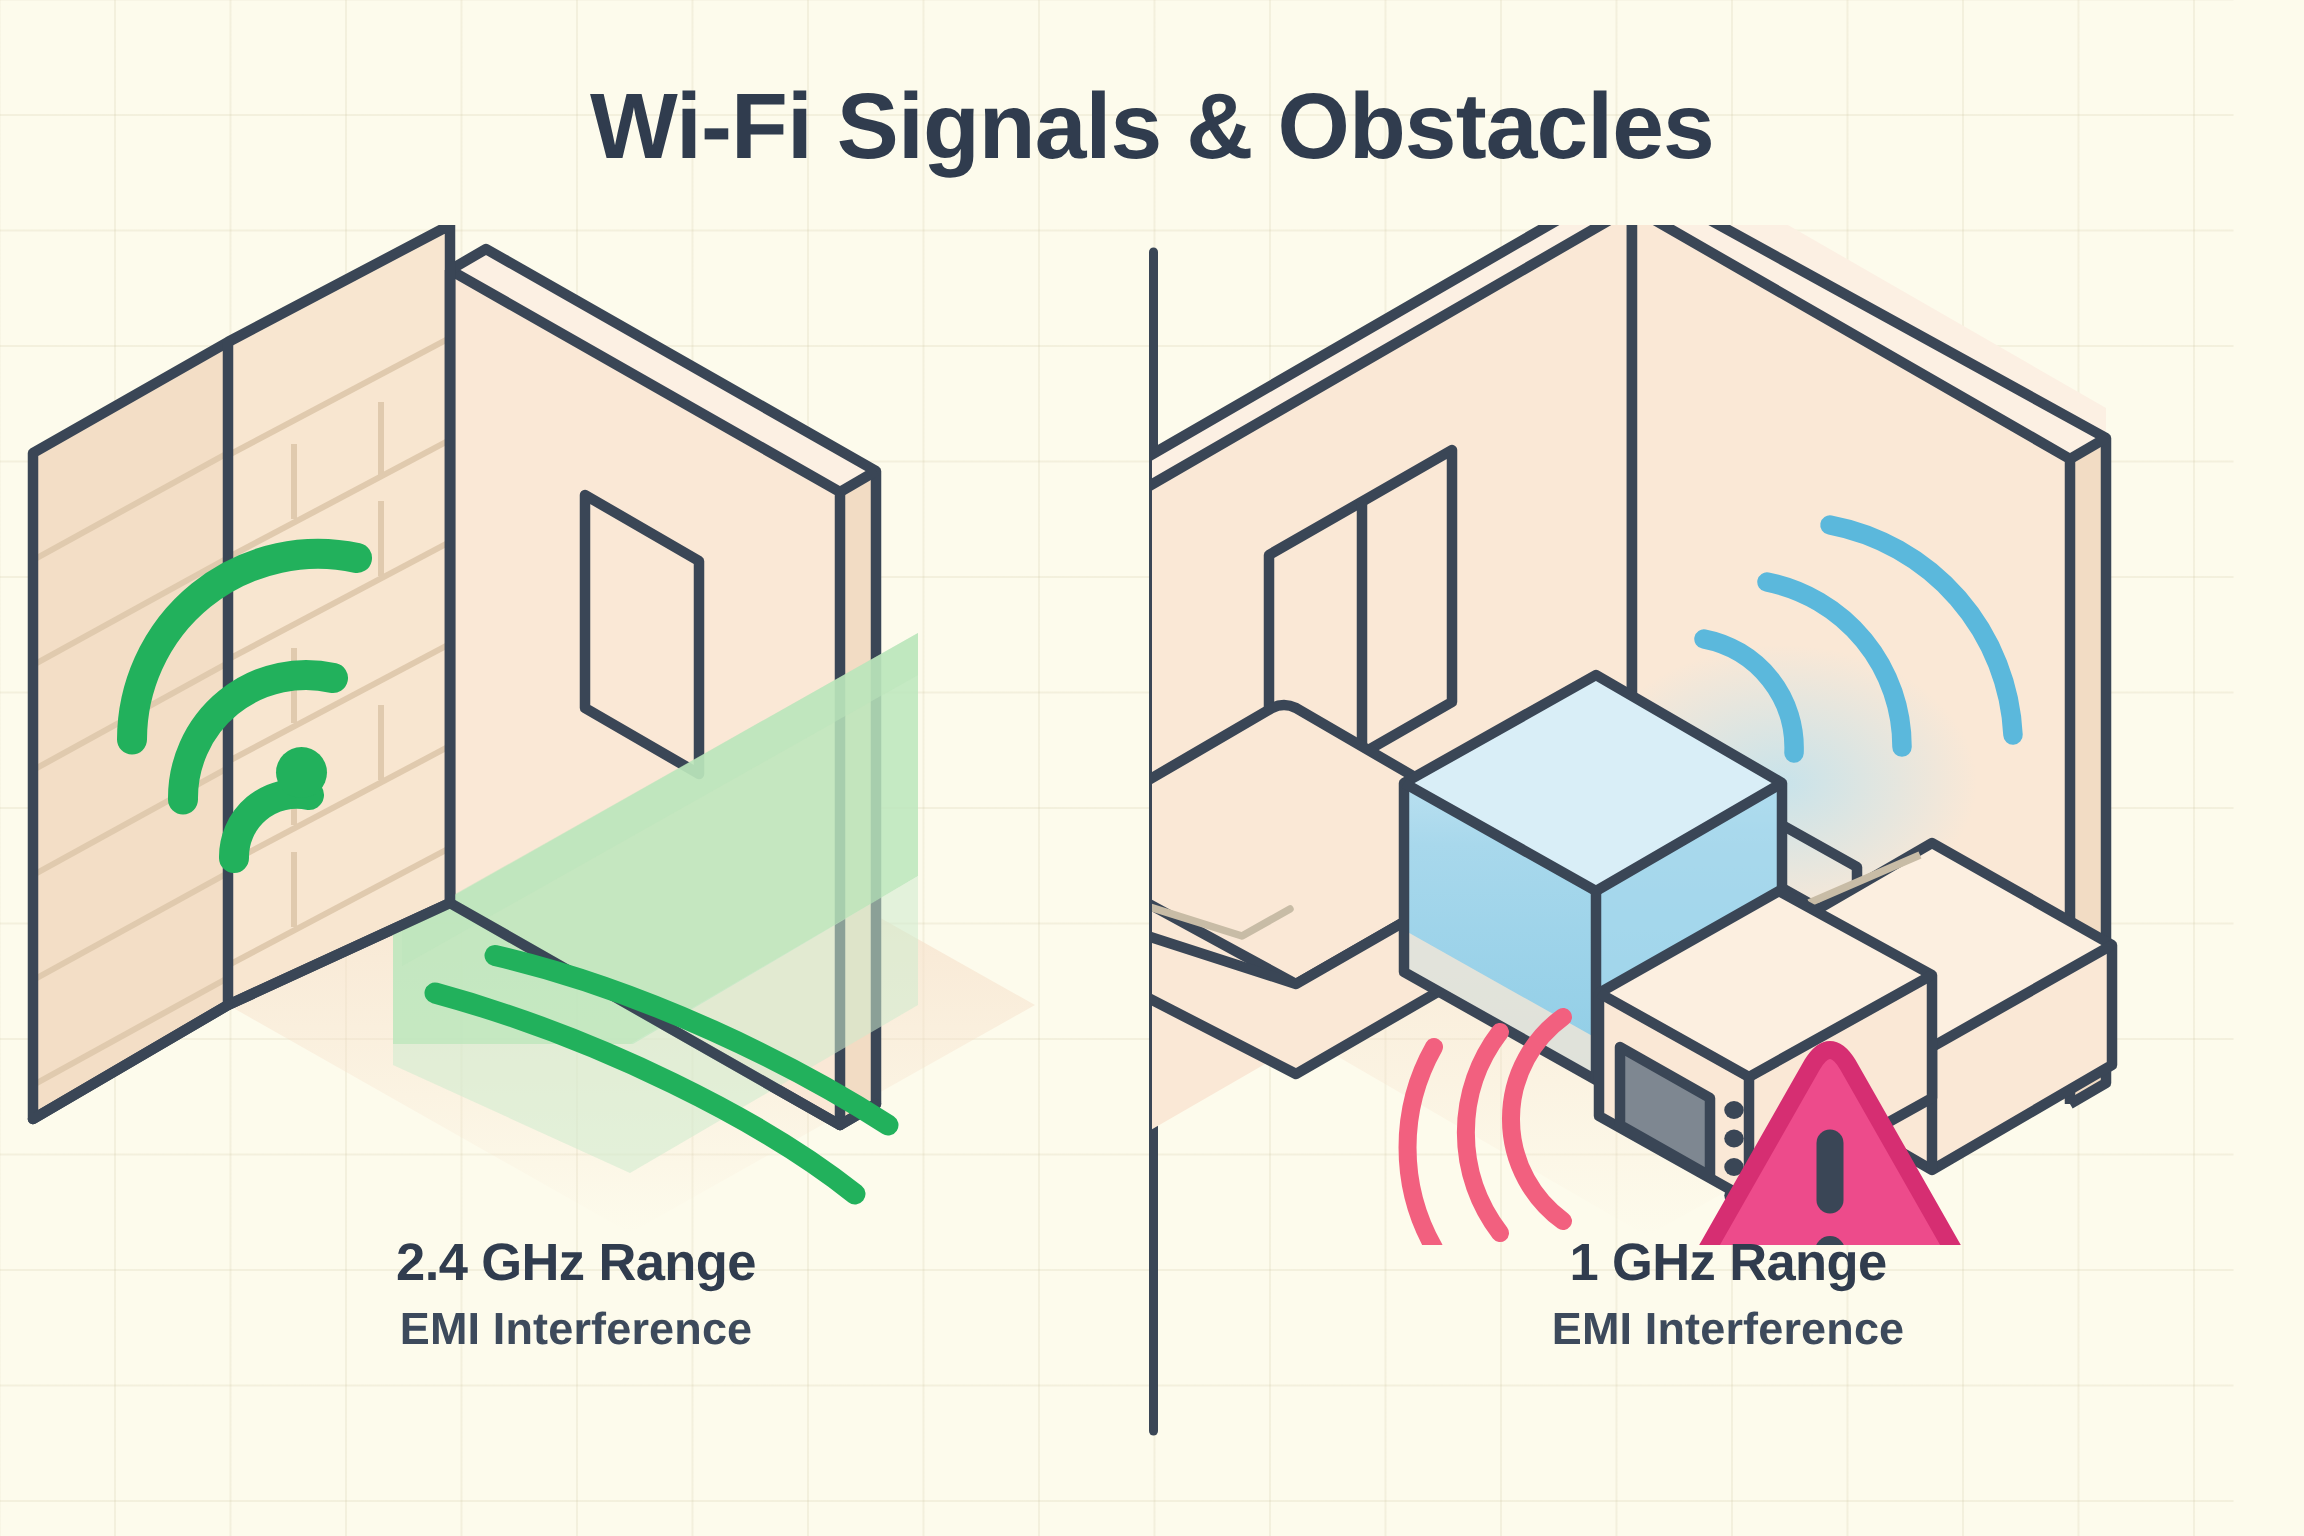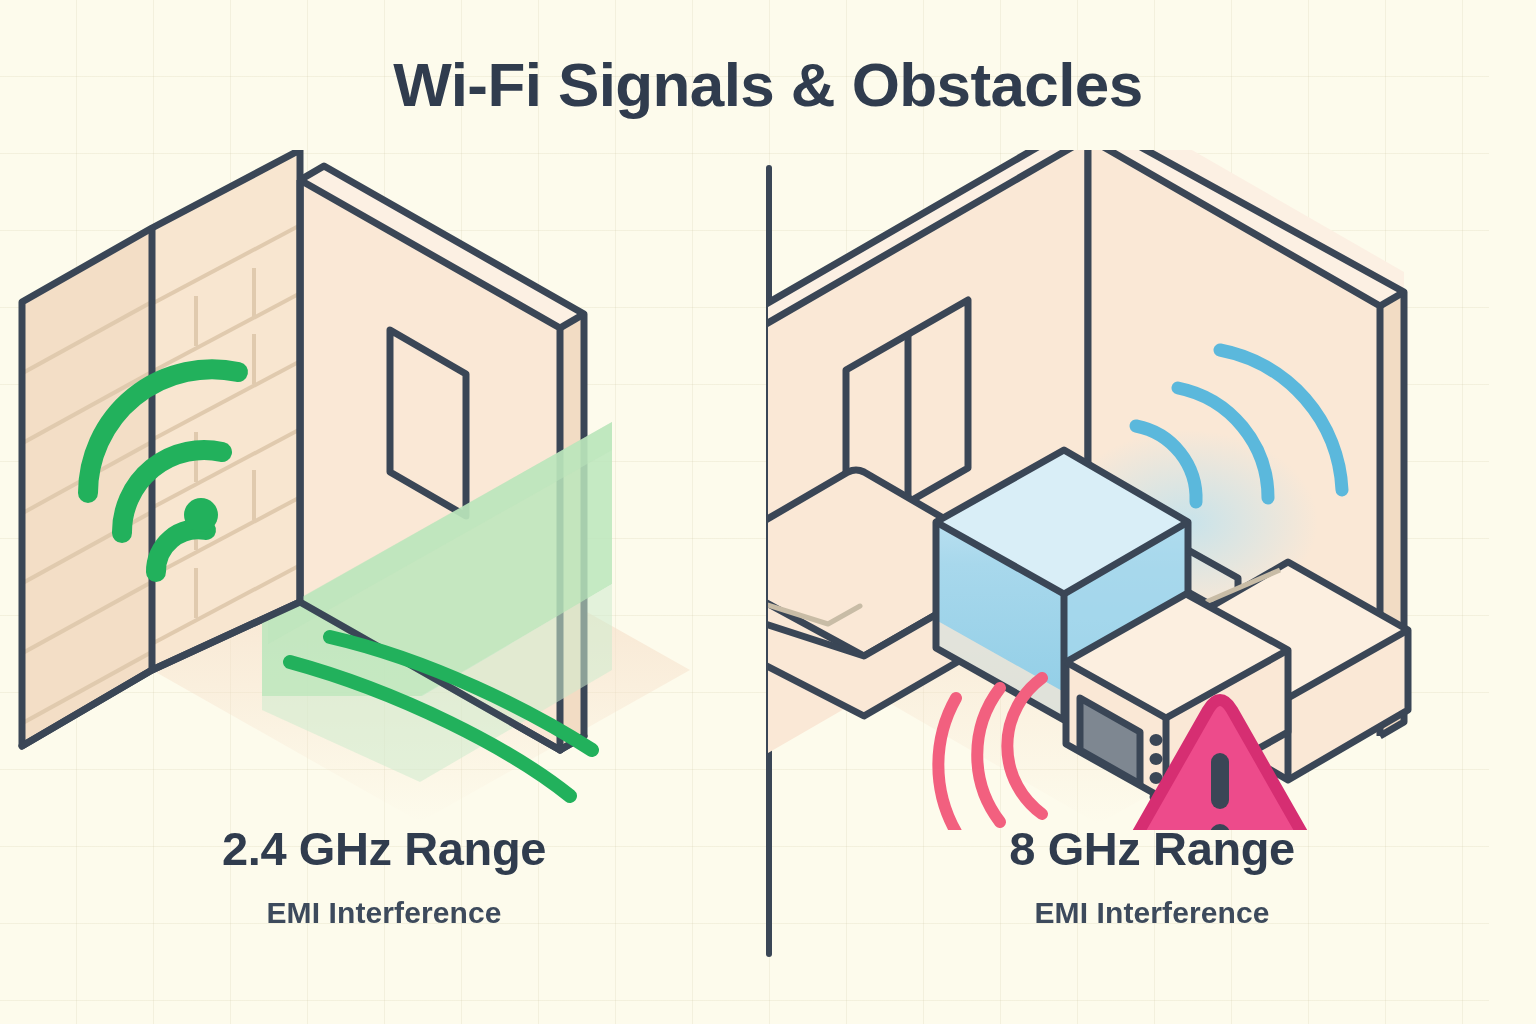--- a/index.html
+++ b/index.html
@@ -76,31 +76,31 @@
 
   
   .caption-block {
     position: absolute;
     top: 672px;
     width: 768px;
     left: 0;
     text-align: center;
   }
   .caption-main {
-    font-size: 47px;
+    font-size: 35px;
     font-weight: 700;
     color: #303C4E;
     letter-spacing: -0.4px;
     line-height: 1.15;
   }
   .caption-sub {
     font-size: 30px;
     font-weight: 600;
     color: #3d4a5c;
-    margin-top: 20px;
+    margin-top: 8px;
     letter-spacing: 0.1px;
   }
 </style>
 </head>
 <body>
 
 <div id="stage">
 
   <div id="title">Wi-Fi Signals &amp; Obstacles</div>
 
@@ -329,18 +329,18 @@
 
       <g>
         <path d="M 440 560 Q 452 540 464 560 L 538 690 Q 548 710 526 710 L 378 710
                  Q 356 710 366 690 Z" fill="#ED4B8B" stroke="#D62E72" stroke-width="12" stroke-linejoin="round"></path>
         <rect x="443" y="603" width="18" height="56" rx="9" fill="#3A4656"></rect>
         <circle cx="452" cy="684" r="10" fill="#3A4656"></circle>
       </g>
     </svg>
 
     <div class="caption-block">
-      <div class="caption-main">8 GHz Range</div>
+      <div class="caption-main">1 GHz Range</div>
       <div class="caption-sub">EMI Interference</div>
     </div>
   </div>
 
 </div>
 
 </body></html>

